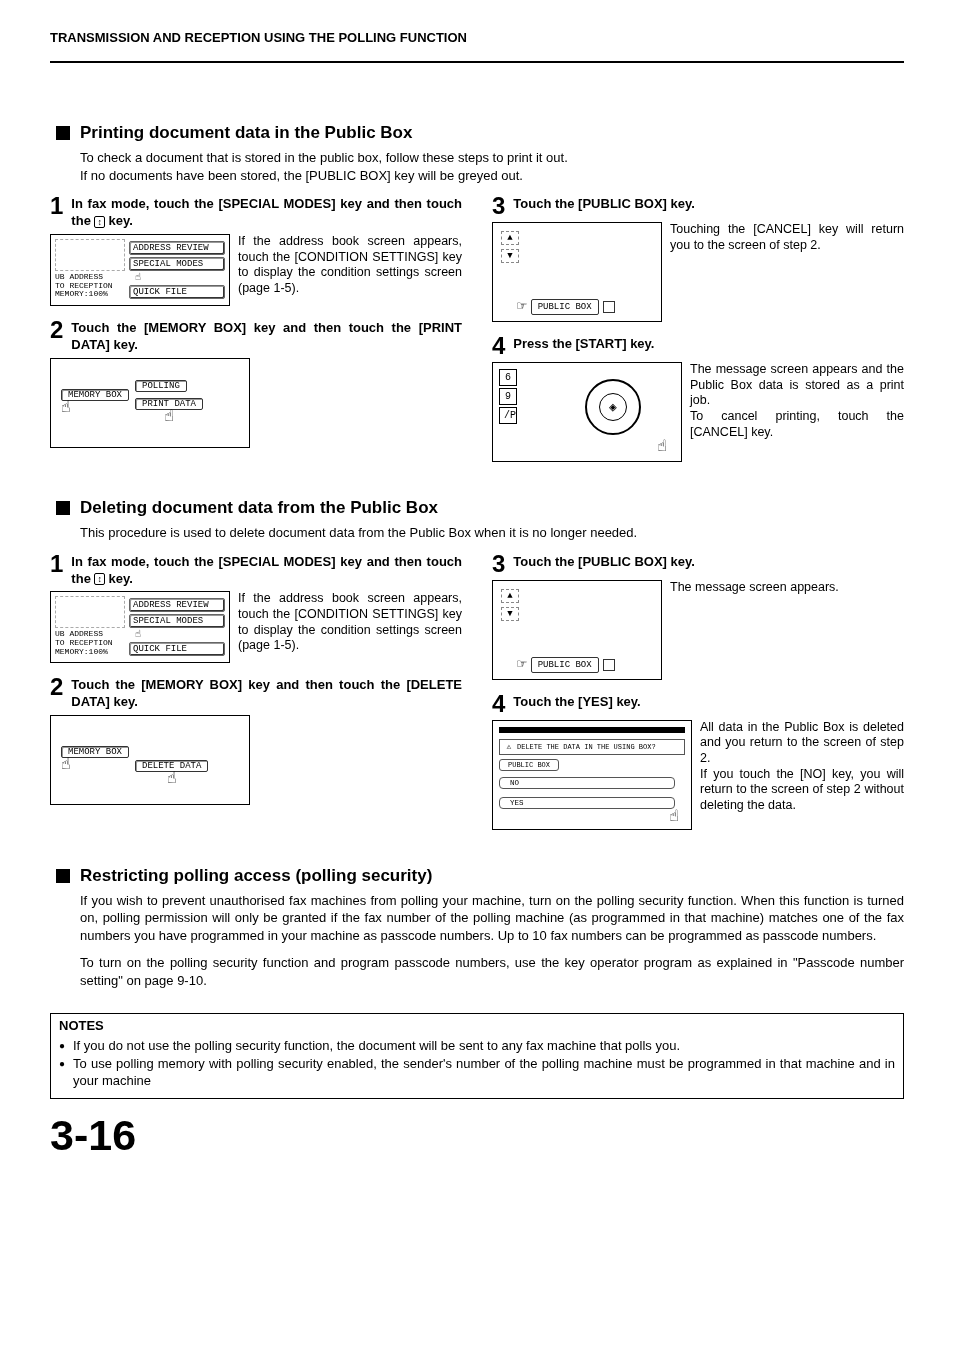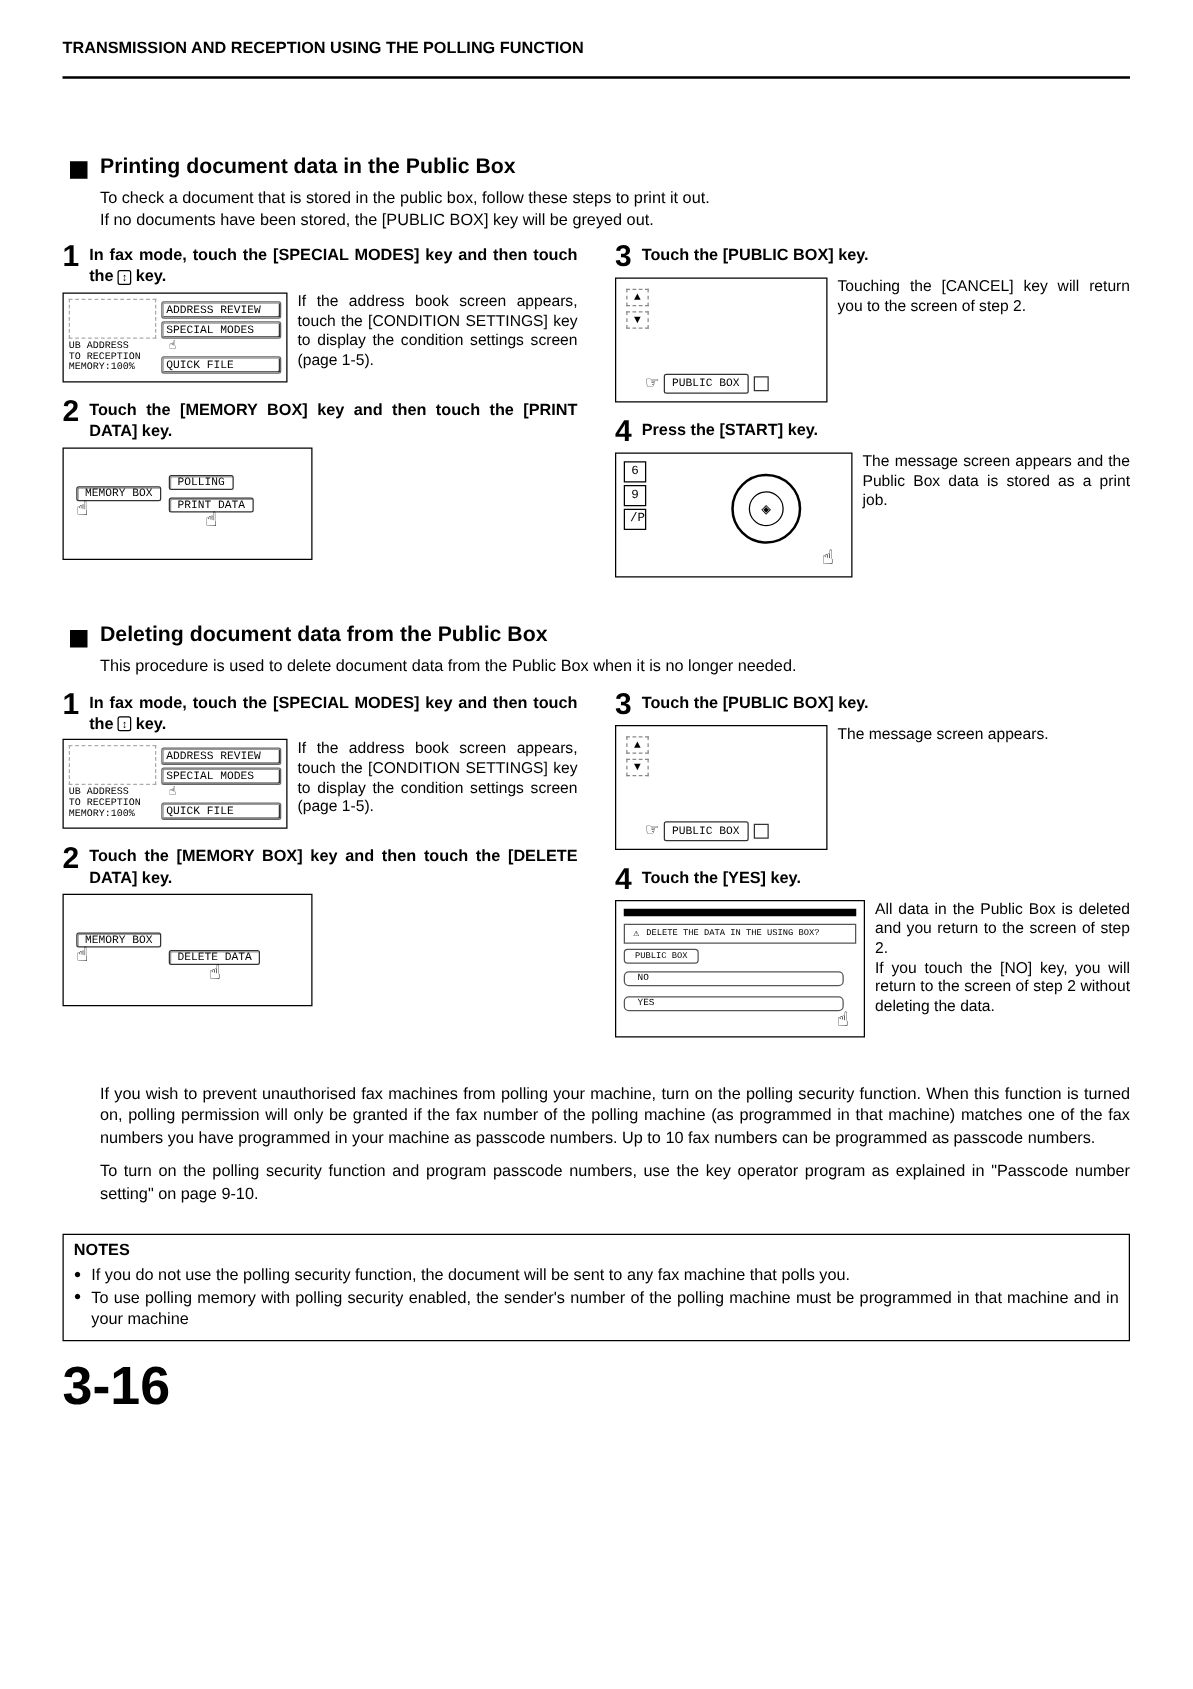--- a/index.html
+++ b/index.html
@@ -19,21 +19,21 @@
   }
   .header-row .title {
     font-weight: bold;
     font-size: 13px;
   }
   .section {
     margin-bottom: 24px;
   }
   .section-heading {
     display: flex;
-    align-items: flex-end;
+    align-items: center;
     margin-bottom: 6px;
     margin-left: 6px;
   }
   .black-box {
     width: 14px;
     height: 14px;
     background: #000;
     margin-right: 10px;
     flex: 0 0 auto;
   }
@@ -372,20 +372,21 @@
               <div style="border:1px solid #000;padding:0 4px;margin:2px;width:18px;text-align:center">9</div>
               <div style="border:1px solid #000;padding:0 4px;margin:2px;width:18px;text-align:center">/P</div>
             </div>
             <div class="round">
               <div class="inner">◈</div>
             </div>
             <div style="position:absolute;right:14px;bottom:6px" class="hand">☝</div>
           </div>
           <div class="desc">
             <div>The message screen appears and the Public Box data is stored as a print job.</div>
+            <div>To cancel printing, touch the [CANCEL] key.</div>
           </div>
         </div>
       </div>
     </div>
   </div>
 </div>
 
 <div class="section">
   <div class="section-heading">
     <span class="black-box"></span>
@@ -486,20 +487,24 @@
             <div>All data in the Public Box is deleted and you return to the screen of step 2.</div>
             <div>If you touch the [NO] key, you will return to the screen of step 2 without deleting the data.</div>
           </div>
         </div>
       </div>
     </div>
   </div>
 </div>
 
 <div class="section">
+  <div class="section-heading">
+    <span class="black-box"></span>
+    <span class="h">Restricting polling access (polling security)</span>
+  </div>
   <div class="intro" style="text-align:justify">If you wish to prevent unauthorised fax machines from polling your machine, turn on the polling security function. When this function is turned on, polling permission will only be granted if the fax number of the polling machine (as programmed in that machine) matches one of the fax numbers you have programmed in your machine as passcode numbers. Up to 10 fax numbers can be programmed as passcode numbers.</div>
   <div class="intro" style="margin-top:10px;text-align:justify">To turn on the polling security function and program passcode numbers, use the key operator program as explained in "Passcode number setting" on page 9-10.</div>
 </div>
 
 <div class="notes-box">
   <div class="nb-title">NOTES</div>
   <ul>
     <li>If you do not use the polling security function, the document will be sent to any fax machine that polls you.</li>
     <li>To use polling memory with polling security enabled, the sender's number of the polling machine must be programmed in that machine and in your machine</li>
   </ul>

